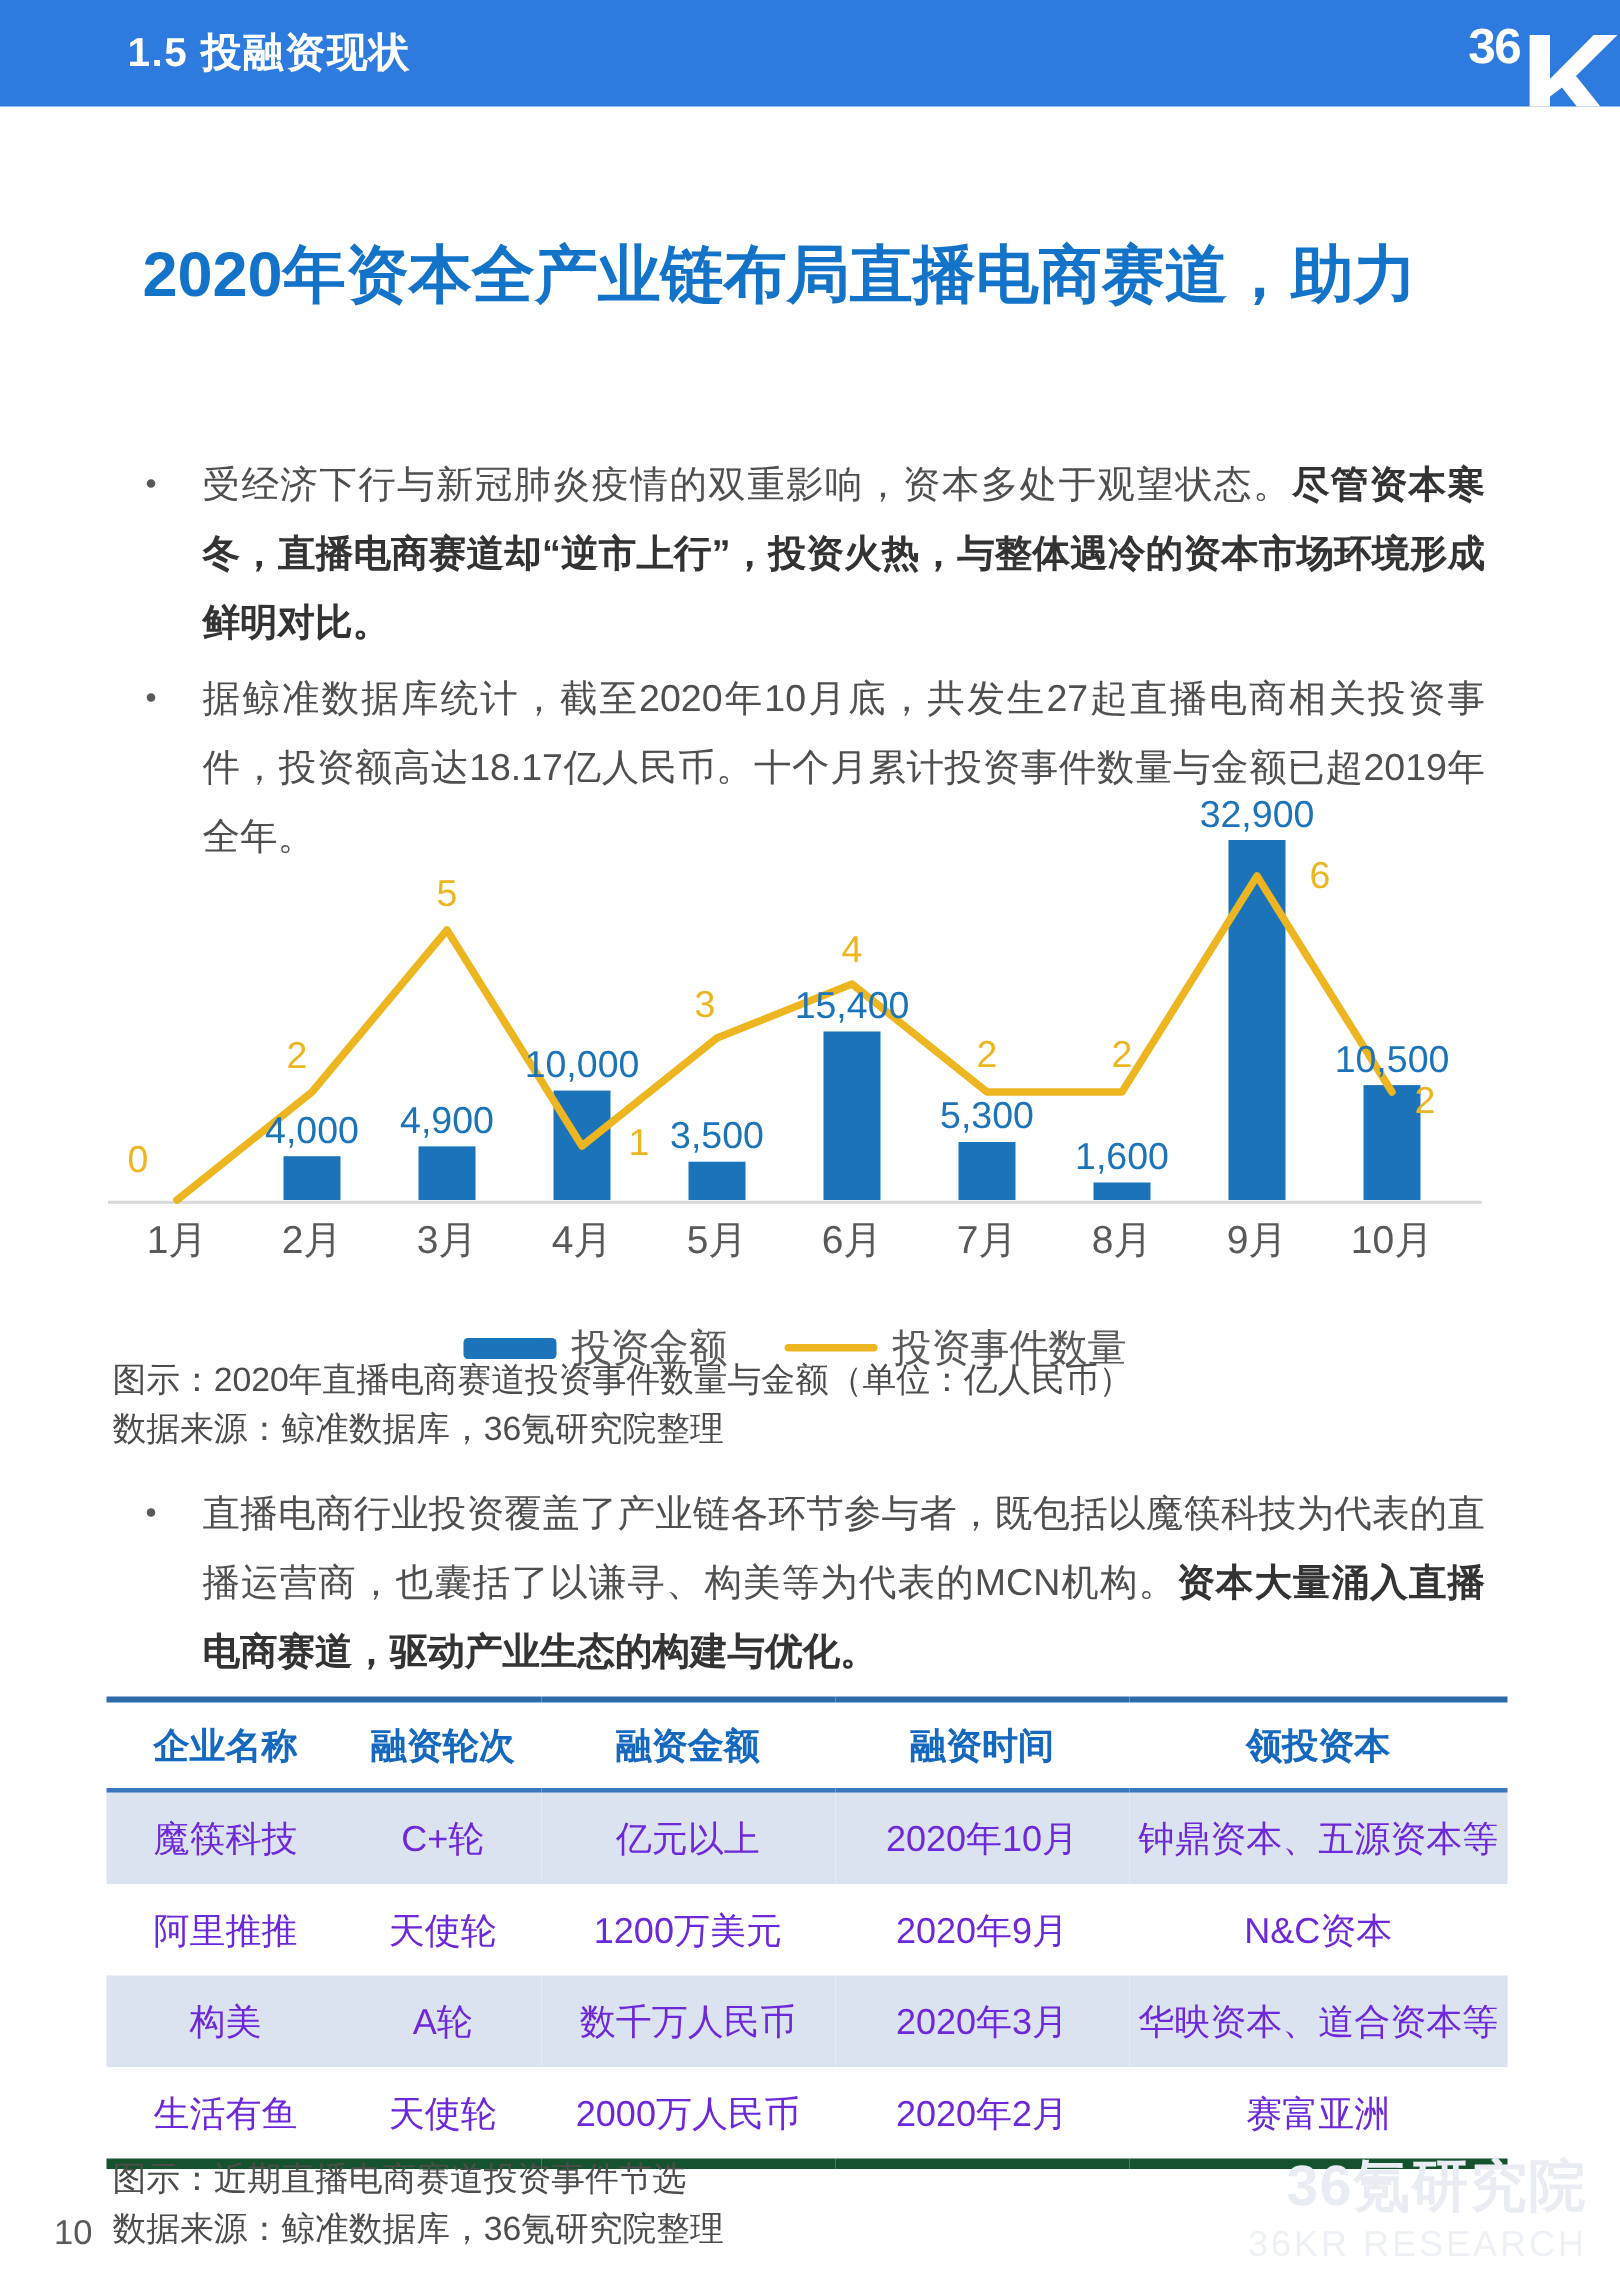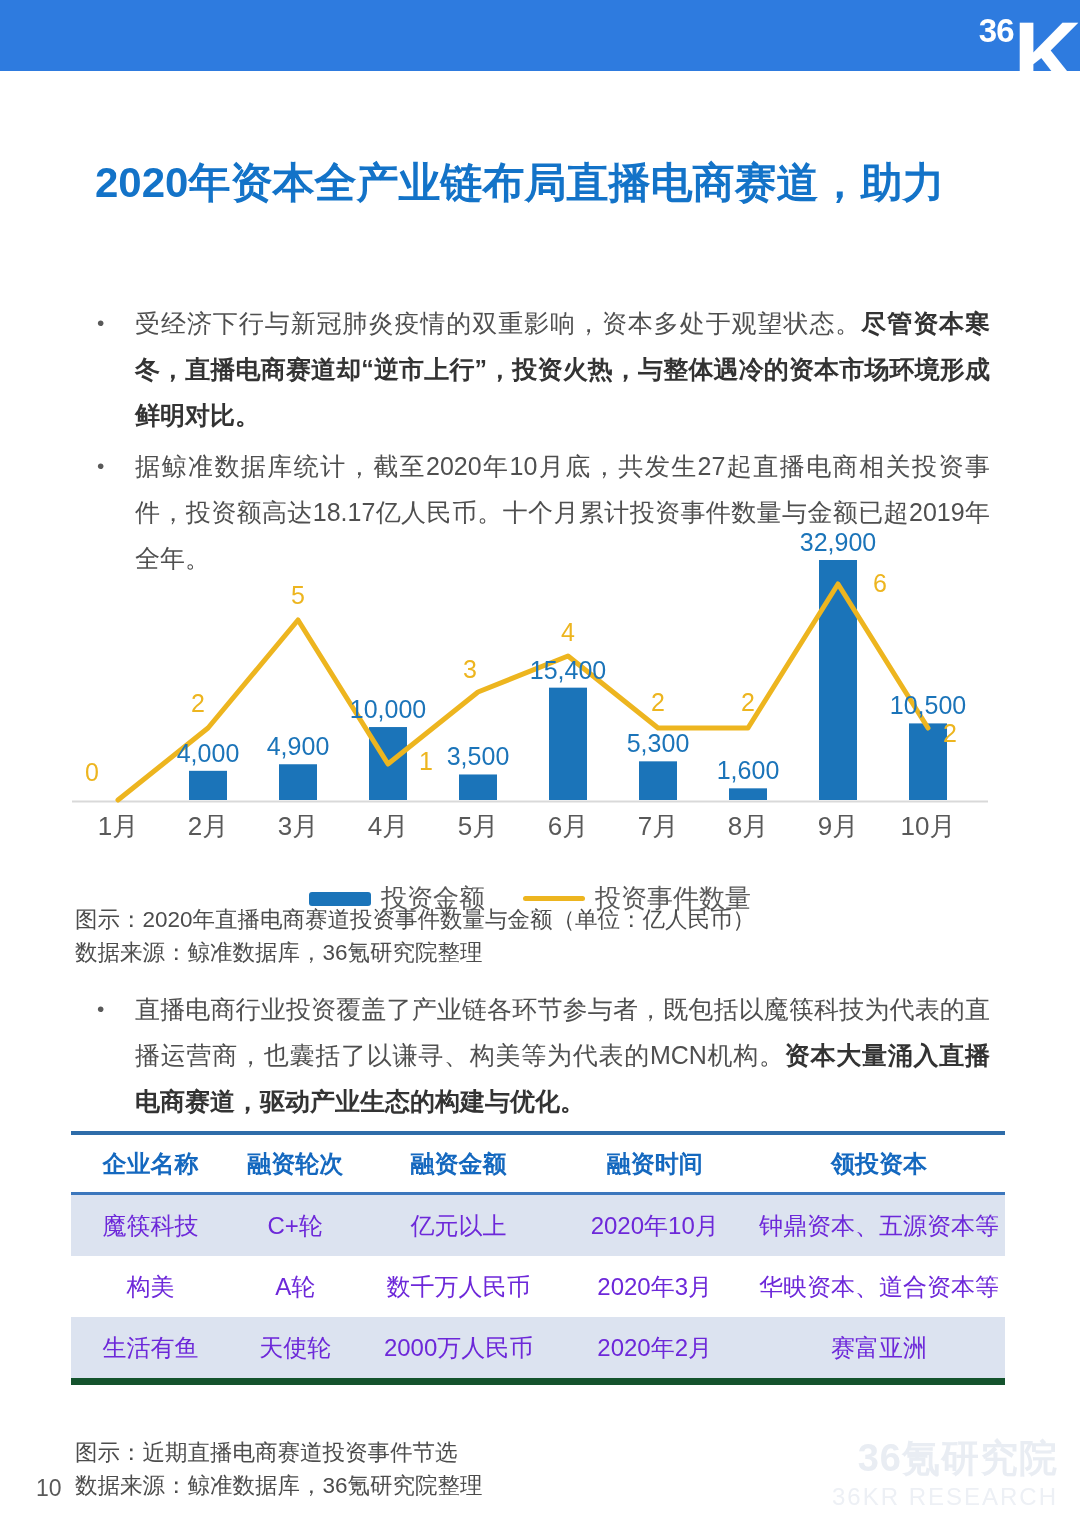--- a/index.html
+++ b/index.html
@@ -52,20 +52,21 @@
   .watermark{position:absolute;right:22px;top:1438px;text-align:right;line-height:1.1;}
   .wm-cn{font-size:38px;font-weight:700;color:#E9EDF3;letter-spacing:1px;}
   .wm-en{font-size:24px;color:#EDF0F5;letter-spacing:2px;margin-top:4px;}
 </style>
 </head>
 <body>
 
 <div class="page">
 
   <div class="topbar">
+    <div class="section">1.5 投融资现状</div>
     <div class="logo"><span class="l36">36</span><span class="lkr">Kr</span></div>
   </div>
 
   <div class="headline">
     <div>2020年资本全产业链布局直播电商赛道，助力</div>
   </div>
 
   <ul class="bullets bullets-a">
     <li><span>受经济下行与新冠肺炎疫情的双重影响，资本多处于观望状态。</span><b>尽管资本寒冬，直播电商赛道却“逆市上行”，投资火热，与整体遇冷的资本市场环境形成鲜明对比。</b></li>
     <li><span>据鲸准数据库统计，截至2020年10月底，共发生27起直播电商相关投资事件，投资额高达18.17亿人民币。十个月累计投资事件数量与金额已超2019年全年。</span><b></b></li>
@@ -149,20 +150,27 @@
     </thead>
     <tbody id="funding-body">
         <tr>
           <td>魔筷科技</td>
           <td>C+轮</td>
           <td>亿元以上</td>
           <td>2020年10月</td>
           <td>钟鼎资本、五源资本等</td>
         </tr>
         <tr>
+          <td>阿里推推</td>
+          <td>天使轮</td>
+          <td>1200万美元</td>
+          <td>2020年9月</td>
+          <td>N&amp;C资本</td>
+        </tr>
+        <tr>
           <td>构美</td>
           <td>A轮</td>
           <td>数千万人民币</td>
           <td>2020年3月</td>
           <td>华映资本、道合资本等</td>
         </tr>
         <tr>
           <td>生活有鱼</td>
           <td>天使轮</td>
           <td>2000万人民币</td>

